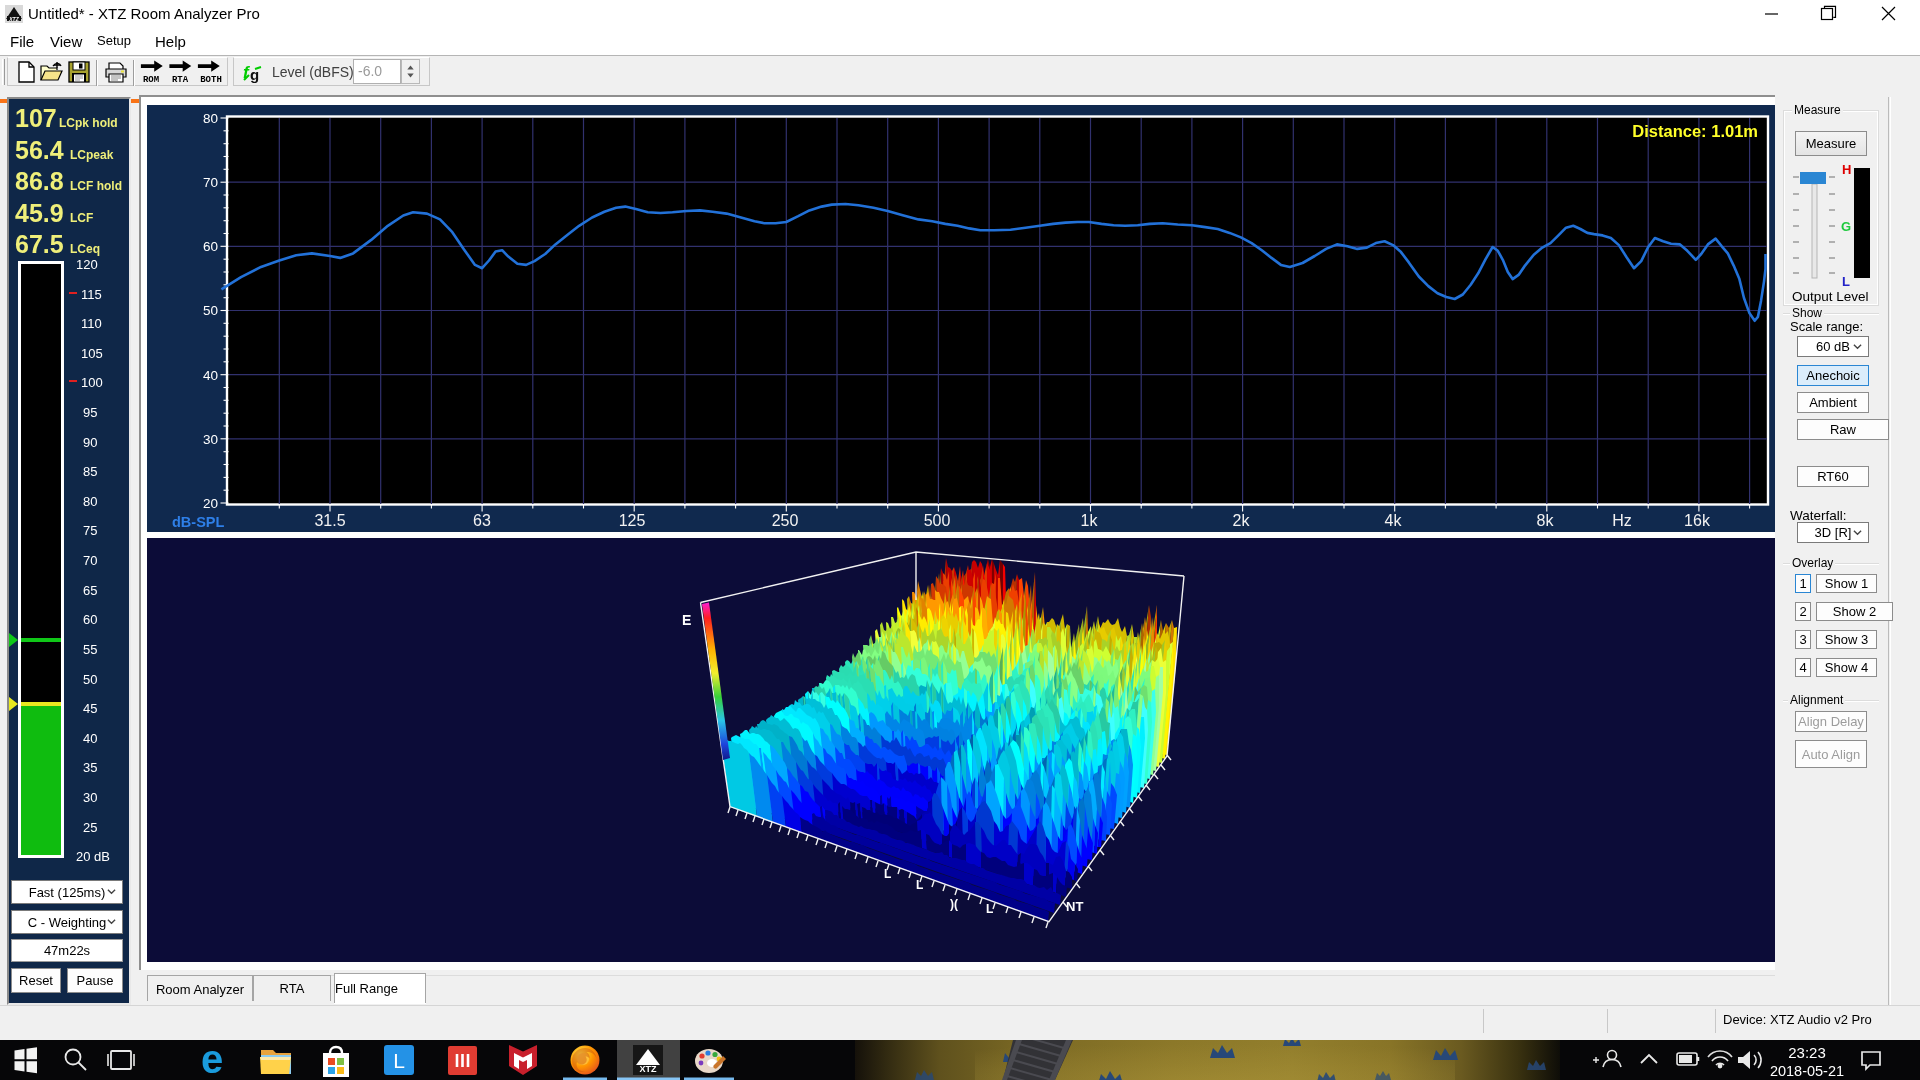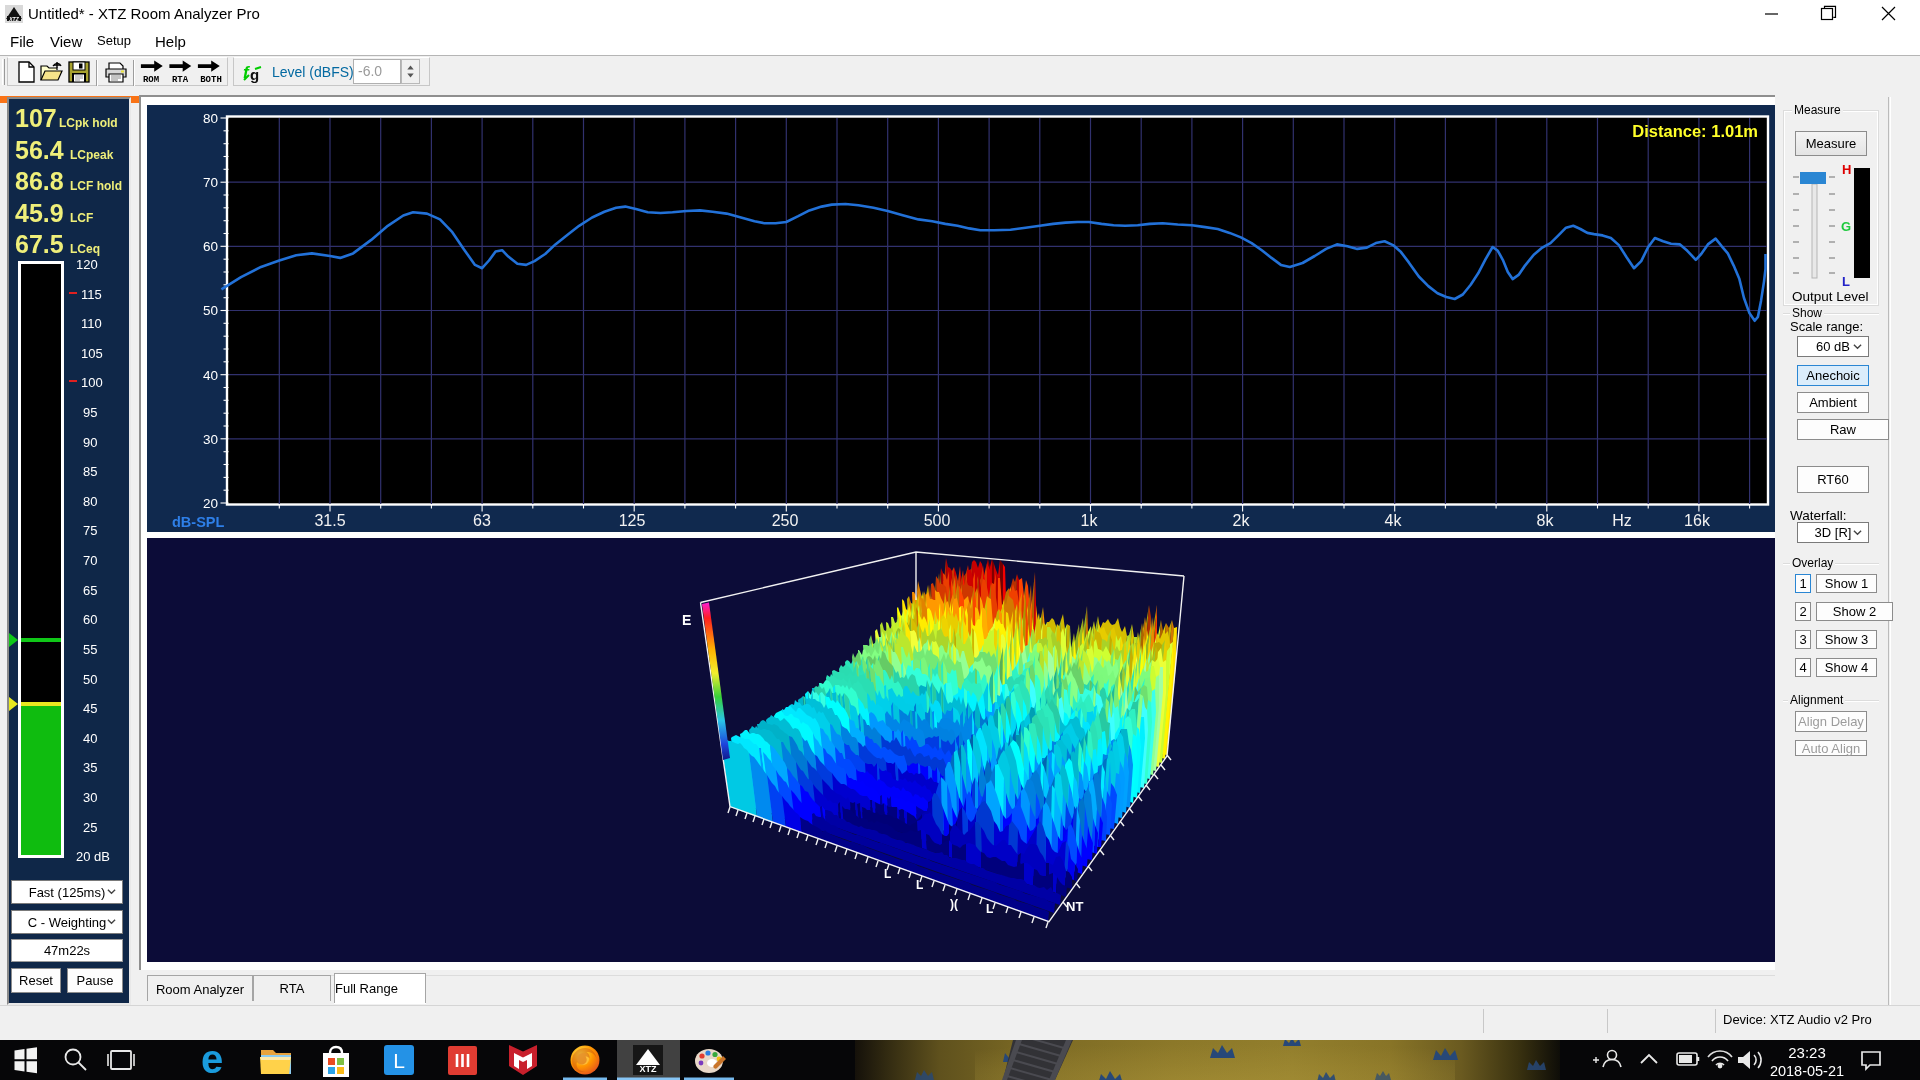--- a/index.html
+++ b/index.html
@@ -27,21 +27,21 @@
   </svg>
 </div>
 
 <div class="abs" style="left:0;top:28px;width:1920px;height:28px;background:#fff;border-bottom:1px solid #b5b5b5">
   <div class="abs" style="left:10px;top:5px;font-size:15px">File</div>
   <div class="abs" style="left:50px;top:5px;font-size:15px">View</div>
   <div class="abs" style="left:97px;top:5px;font-size:13px">Setup</div>
   <div class="abs" style="left:155px;top:5px;font-size:15px">Help</div>
 </div>
 
-<div class="abs" style="left:0;top:57px;width:1920px;height:46px;background:#f0f0f0;border-bottom:7px solid #f97316">
+<div class="abs" style="left:0;top:57px;width:1920px;height:46px;background:#f0f0f0;border-bottom:4px solid #f97316">
   <div class="abs" style="left:2px;top:2px;width:3px;height:26px;border-left:1px solid #fff;border-right:1px solid #999"></div>
   <div class="abs" style="left:7px;top:0;width:221px;height:29px;border:1px solid #c7c7c7;border-top-color:#fff;background:#f0f0f0"></div>
   <div class="abs" style="left:233px;top:0;width:197px;height:29px;border:1px solid #c7c7c7;border-top-color:#fff;background:#f0f0f0"></div>
 
   <svg class="abs" style="left:15px;top:4px" width="22" height="22" viewBox="0 0 22 22">
     <path d="M4 1h10l5 5v15H4Z" fill="#fff" stroke="#000" stroke-width="1.3"></path>
     <path d="M14 1v5h5" fill="none" stroke="#000" stroke-width="1.3"></path>
   </svg>
 
   <svg class="abs" style="left:40px;top:4px" width="24" height="22" viewBox="0 0 24 22">
@@ -79,21 +79,21 @@
       <path d="M62 6h14v-4l9 6-9 6v-4H62Z" transform="translate(0,-1.5) scale(0.95)"></path>
       <text x="72" y="22" font-size="9" font-weight="bold" text-anchor="middle" font-family="Liberation Mono,monospace">BOTH</text>
     </g>
   </svg>
 
   <svg class="abs" style="left:242px;top:4px" width="22" height="22" viewBox="0 0 22 22">
     <text x="1" y="17" font-size="17" font-weight="bold" fill="#00cc00" font-style="italic">f</text>
     <text x="8" y="19" font-size="15" font-weight="bold" fill="#111">g</text>
     <path d="M2 19l5-5M13 8l6-2" stroke="#00cc00" stroke-width="2"></path>
   </svg>
-  <div class="abs" style="left:272px;top:7px;font-size:14px;color:#0369a1">Level (dBFS)</div>
+  <div class="abs" style="left:272px;top:7px;font-size:14px;color:#404040">Level (dBFS)</div>
   <div class="abs" style="left:353px;top:2px;width:48px;height:25px;background:#fff;border:1px solid #b0b0b0;font-size:14px;color:#9a9a9a;padding:3px 0 0 4px">-6.0</div>
   <div class="abs" style="left:401px;top:2px;width:19px;height:25px;background:#f0f0f0;border:1px solid #b9b9b9">
     <svg width="17" height="23" viewBox="0 0 17 23">
       <path d="M8.5 5.5l3.2 4h-6.4Z" fill="#555"></path>
       <path d="M8.5 17.5l-3.2-4h6.4Z" fill="#555"></path>
     </svg>
   </div>
 </div>
 
 <div class="abs" style="left:7px;top:97px;width:124px;height:908px;background:#0f2748;border:2px solid #8a8a8a;border-right-color:#e8e8e8;border-bottom-color:#e8e8e8">
@@ -1570,39 +1570,39 @@
 <div class="abs" style="left:1792px;top:289px;font-size:13.5px">Output Level</div>
 <div class="abs" style="left:1783px;top:313px;width:96px;height:2px;border-top:1px solid #dcdcdc;border-bottom:1px solid #fff"></div>
 <div class="gb-label" style="left:1790px;top:306px">Show</div>
 <div class="abs" style="left:1790px;top:319px;font-size:13px">Scale range:</div>
 <div class="combo" style="left:1797px;top:336px;width:72px;height:21px">60 dB<svg class="arr" viewBox="0 0 10 10">
       <path d="M1 3l4 4 4-4" fill="none" stroke="#444" stroke-width="1.5"></path>
     </svg></div>
 <div class="btn" style="left:1797px;top:365px;width:72px;height:21px;border:1px solid #2a86d3;background:#dbedfb">Anechoic</div>
 <div class="btn" style="left:1797px;top:392px;width:72px;height:21px">Ambient</div>
 <div class="btn" style="left:1797px;top:419px;width:92px;height:21px">Raw</div>
-<div class="btn" style="left:1797px;top:466px;width:72px;height:27px">RT60</div>
+<div class="btn" style="left:1797px;top:466px;width:72px;height:21px">RT60</div>
 <div class="abs" style="left:1790px;top:508px;font-size:13.5px">Waterfall:</div>
 <div class="combo" style="left:1797px;top:522px;width:72px;height:21px">3D [R]<svg class="arr" viewBox="0 0 10 10">
       <path d="M1 3l4 4 4-4" fill="none" stroke="#444" stroke-width="1.5"></path>
     </svg></div>
 <div class="abs" style="left:1783px;top:563px;width:96px;height:2px;border-top:1px solid #dcdcdc;border-bottom:1px solid #fff"></div>
 <div class="gb-label" style="left:1790px;top:556px">Overlay</div>
 <div class="btn" style="left:1795px;top:574px;width:16px;height:19px;border:1px solid #2a86d3">1</div>
 <div class="btn" style="left:1816px;top:574px;width:61px;height:19px">Show 1</div>
 <div class="btn" style="left:1795px;top:602px;width:16px;height:19px">2</div>
 <div class="btn" style="left:1816px;top:602px;width:77px;height:19px">Show 2</div>
 <div class="btn" style="left:1795px;top:630px;width:16px;height:19px">3</div>
 <div class="btn" style="left:1816px;top:630px;width:61px;height:19px">Show 3</div>
 <div class="btn" style="left:1795px;top:658px;width:16px;height:19px">4</div>
 <div class="btn" style="left:1816px;top:658px;width:61px;height:19px">Show 4</div>
 <div class="abs" style="left:1783px;top:700px;width:96px;height:2px;border-top:1px solid #dcdcdc;border-bottom:1px solid #fff"></div>
 <div class="gb-label" style="left:1788px;top:693px">Alignment</div>
 <div class="btn" style="left:1795px;top:711px;width:72px;height:21px;color:#9c9c9c">Align Delay</div>
-<div class="btn" style="left:1795px;top:740px;width:72px;height:16px;color:#9c9c9c">Auto Align</div>
+<div class="btn" style="left:1795px;top:740px;width:72px;height:28px;color:#9c9c9c">Auto Align</div>
 
 <div class="abs" style="left:0;top:1040px;width:1920px;height:40px;background:#060608"></div>
 <div class="abs" style="left:855px;top:1040px;width:705px;height:40px;background:linear-gradient(90deg,#15110a 0%,#352d12 5%,#5f511d 12%,#7c6a24 25%,#8c7829 45%,#927e2c 62%,#887427 76%,#6a5a20 86%,#3a3210 94%,#0e0d08 100%)"></div>
 <svg class="abs" style="left:855px;top:1040px" width="705" height="40" viewBox="0 0 705 40">
   <radialGradient id="wps" cx="0.5" cy="1.1" r="1">
       <stop offset="0" stop-color="#c0a743" stop-opacity="0.55"></stop>
       <stop offset="1" stop-color="#c0a743" stop-opacity="0"></stop>
     </radialGradient>
   <rect x="120" y="0" width="480" height="40" fill="url(#wps)" opacity="0.6"></rect>
   <g fill="#274878">

